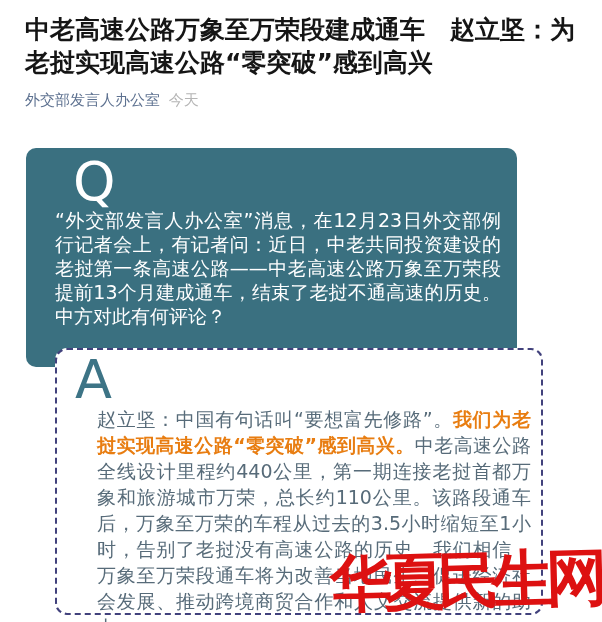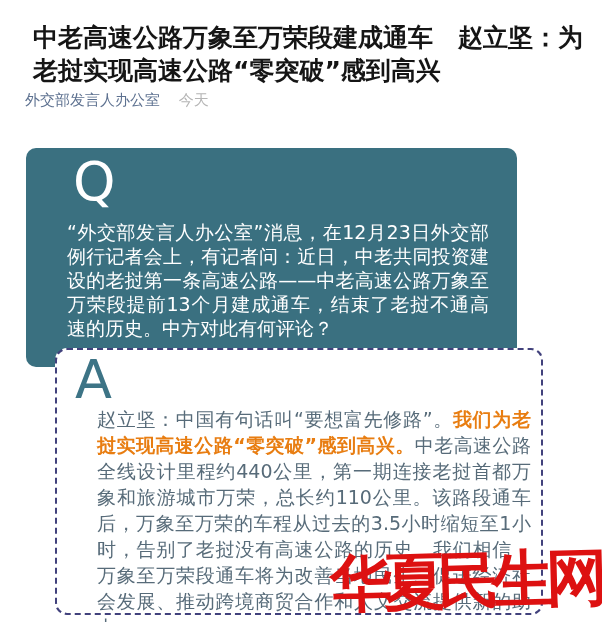--- a/index.html
+++ b/index.html
@@ -9,35 +9,35 @@
     height: 622px;
     background: #ffffff;
     overflow: hidden;
     font-family: "DejaVu Sans", sans-serif;
   }
   .article-title {
     position: absolute;
     left: 25px;
     top: 13px;
     width: 556px;
-    margin: 8px;
+    margin: 0;
     font-size: 25px;
     font-weight: 700;
     line-height: 33px;
     color: #151515;
     font-family: "DejaVu Sans", sans-serif;
   }
   .byline {
     position: absolute;
     left: 25px;
     top: 90px;
     font-size: 15px;
     line-height: 20px;
   }
-  .account { color: #5d7190; margin-right: 14px; }
+  .account { color: #5d7190; margin-right: 4px; }
   .time { color: #b5b5b5; font-family: Liberation Mono, monospace; }
 
   .q-card {
     position: absolute;
     left: 26px;
     top: 148px;
     width: 491px;
     height: 219px;
     box-sizing: border-box;
     background: #3a7080;
@@ -46,21 +46,21 @@
     z-index: 1;
   }
   .q-letter {
     color: #ffffff;
     font-size: 54px;
     line-height: 52px;
     font-weight: 400;
     margin-left: 18px;
   }
   .q-text {
-    margin: 12px;
+    margin: 0;
     color: #ffffff;
     font-size: 19px;
     line-height: 24px;
     text-align: justify;
   }
 
   .a-card {
     position: absolute;
     left: 55px;
     top: 348px;

